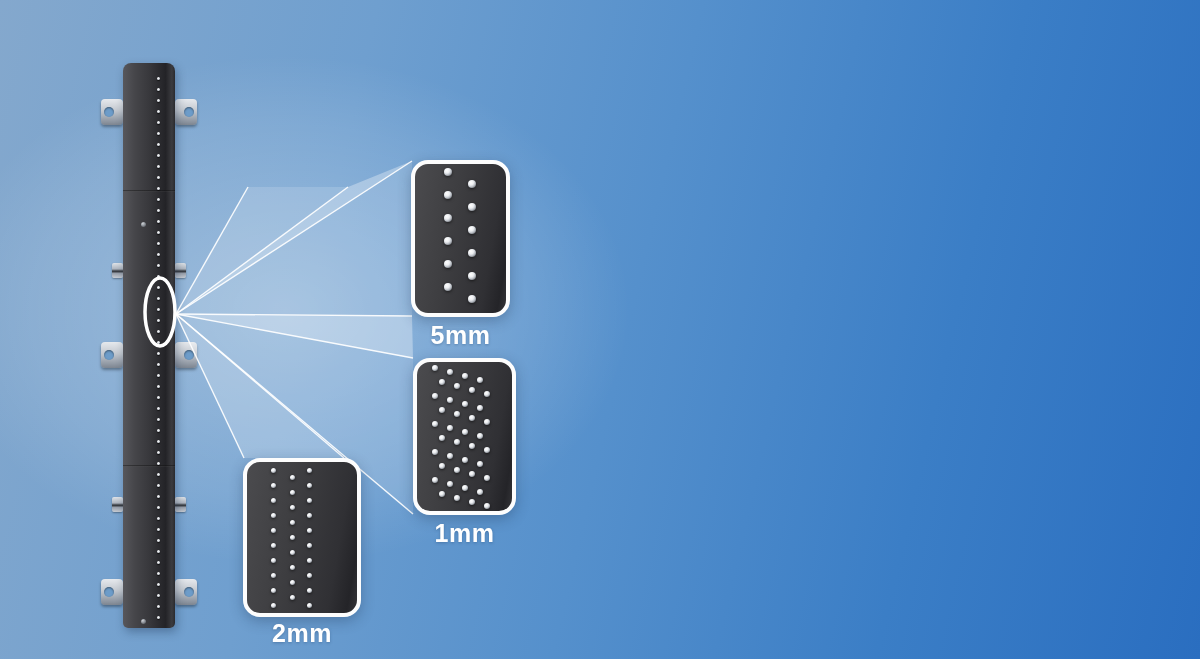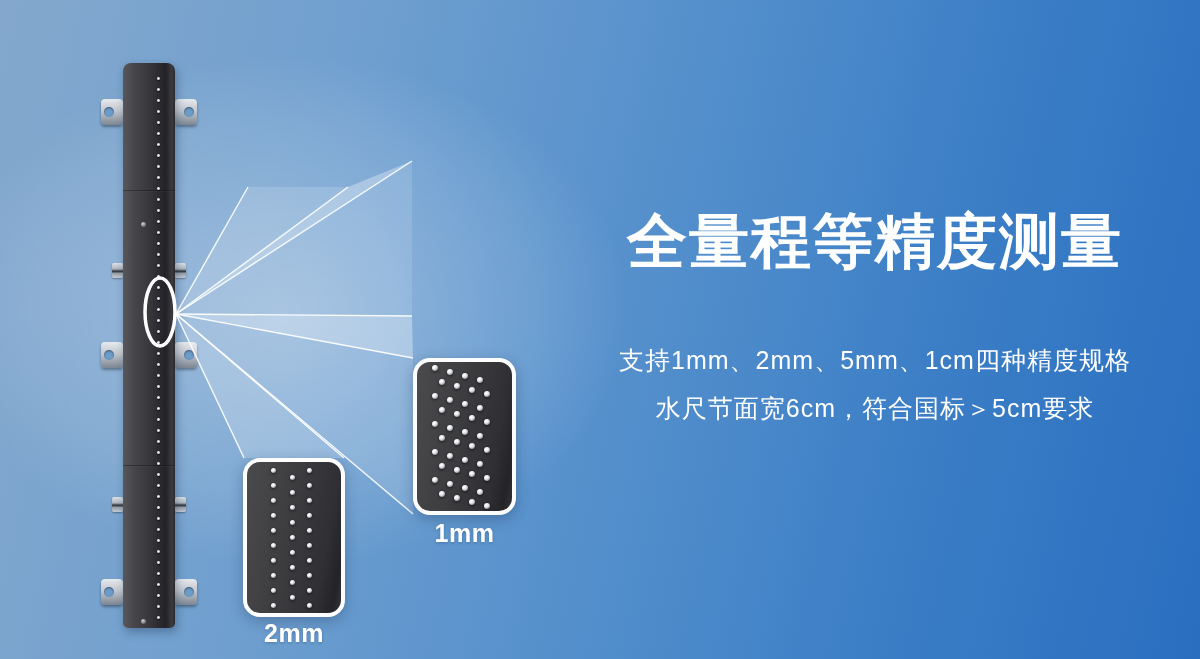--- a/index.html
+++ b/index.html
@@ -181,20 +181,38 @@
         <div class="ruler-dot" style="left: 33.5px; top: 497.5px; width: 3px; height: 3px;"></div>
         <div class="ruler-dot" style="left: 33.5px; top: 508.5px; width: 3px; height: 3px;"></div>
         <div class="ruler-dot" style="left: 33.5px; top: 519.5px; width: 3px; height: 3px;"></div>
         <div class="ruler-dot" style="left: 33.5px; top: 530.5px; width: 3px; height: 3px;"></div>
         <div class="ruler-dot" style="left: 33.5px; top: 541.5px; width: 3px; height: 3px;"></div>
         <div class="ruler-dot" style="left: 33.5px; top: 552.5px; width: 3px; height: 3px;"></div>
       </div>
   </div>
 
 
+  <div class="callout" style="left:411px; top:160px; width:99px;  height:157px;">
+    <div class="panel">
+        <div class="dots"></div>
+        <div class="panel-dot" style="left: 28.76px; top: 4px; width: 8px; height: 8px;"></div>
+        <div class="panel-dot" style="left: 28.76px; top: 27px; width: 8px; height: 8px;"></div>
+        <div class="panel-dot" style="left: 28.76px; top: 50px; width: 8px; height: 8px;"></div>
+        <div class="panel-dot" style="left: 28.76px; top: 73px; width: 8px; height: 8px;"></div>
+        <div class="panel-dot" style="left: 28.76px; top: 96px; width: 8px; height: 8px;"></div>
+        <div class="panel-dot" style="left: 28.76px; top: 119px; width: 8px; height: 8px;"></div>
+        <div class="panel-dot" style="left: 53.33px; top: 15.5px; width: 8px; height: 8px;"></div>
+        <div class="panel-dot" style="left: 53.33px; top: 38.5px; width: 8px; height: 8px;"></div>
+        <div class="panel-dot" style="left: 53.33px; top: 61.5px; width: 8px; height: 8px;"></div>
+        <div class="panel-dot" style="left: 53.33px; top: 84.5px; width: 8px; height: 8px;"></div>
+        <div class="panel-dot" style="left: 53.33px; top: 107.5px; width: 8px; height: 8px;"></div>
+        <div class="panel-dot" style="left: 53.33px; top: 130.5px; width: 8px; height: 8px;"></div>
+      </div>
+    <div class="callout-label" style="top:161px;">5mm</div>
+  </div>
 
   <div class="callout" style="left:413px; top:358px; width:103px; height:157px;">
     <div class="panel">
         <div class="dots"></div>
         <div class="panel-dot" style="left: 15px; top: 3px; width: 6px; height: 6px;"></div>
         <div class="panel-dot" style="left: 30px; top: 7px; width: 6px; height: 6px;"></div>
         <div class="panel-dot" style="left: 45px; top: 11px; width: 6px; height: 6px;"></div>
         <div class="panel-dot" style="left: 60px; top: 15px; width: 6px; height: 6px;"></div>
         <div class="panel-dot" style="left: 22px; top: 17px; width: 6px; height: 6px;"></div>
         <div class="panel-dot" style="left: 37px; top: 21px; width: 6px; height: 6px;"></div>
@@ -229,21 +247,21 @@
         <div class="panel-dot" style="left: 45px; top: 123px; width: 6px; height: 6px;"></div>
         <div class="panel-dot" style="left: 60px; top: 127px; width: 6px; height: 6px;"></div>
         <div class="panel-dot" style="left: 22px; top: 129px; width: 6px; height: 6px;"></div>
         <div class="panel-dot" style="left: 37px; top: 133px; width: 6px; height: 6px;"></div>
         <div class="panel-dot" style="left: 52px; top: 137px; width: 6px; height: 6px;"></div>
         <div class="panel-dot" style="left: 67px; top: 141px; width: 6px; height: 6px;"></div>
       </div>
     <div class="callout-label" style="top:161px;">1mm</div>
   </div>
 
-  <div class="callout" style="left:243px; top:458px; width:102px; height:159px;">
+  <div class="callout" style="left:243px; top:458px; width:118px; height:159px;">
     <div class="panel">
         <div class="dots"></div>
         <div class="panel-dot" style="left: 23.82px; top: 5.5px; width: 5px; height: 5px;"></div>
         <div class="panel-dot" style="left: 23.82px; top: 20.5px; width: 5px; height: 5px;"></div>
         <div class="panel-dot" style="left: 23.82px; top: 35.5px; width: 5px; height: 5px;"></div>
         <div class="panel-dot" style="left: 23.82px; top: 50.5px; width: 5px; height: 5px;"></div>
         <div class="panel-dot" style="left: 23.82px; top: 65.5px; width: 5px; height: 5px;"></div>
         <div class="panel-dot" style="left: 23.82px; top: 80.5px; width: 5px; height: 5px;"></div>
         <div class="panel-dot" style="left: 23.82px; top: 95.5px; width: 5px; height: 5px;"></div>
         <div class="panel-dot" style="left: 23.82px; top: 110.5px; width: 5px; height: 5px;"></div>
@@ -265,19 +283,14 @@
         <div class="panel-dot" style="left: 59.54px; top: 65.5px; width: 5px; height: 5px;"></div>
         <div class="panel-dot" style="left: 59.54px; top: 80.5px; width: 5px; height: 5px;"></div>
         <div class="panel-dot" style="left: 59.54px; top: 95.5px; width: 5px; height: 5px;"></div>
         <div class="panel-dot" style="left: 59.54px; top: 110.5px; width: 5px; height: 5px;"></div>
         <div class="panel-dot" style="left: 59.54px; top: 125.5px; width: 5px; height: 5px;"></div>
         <div class="panel-dot" style="left: 59.54px; top: 140.5px; width: 5px; height: 5px;"></div>
       </div>
     <div class="callout-label" style="top:161px;">2mm</div>
   </div>
 
-  <div class="copy">
-    <div class="headline">全量程等精度测量</div>
-    <div class="desc-line">支持1mm、2mm、5mm、1cm四种精度规格</div>
-    <div class="desc-line">水尺节面宽6cm，符合国标＞5cm要求</div>
-  </div>
 
 </div>
 
 </body></html>

